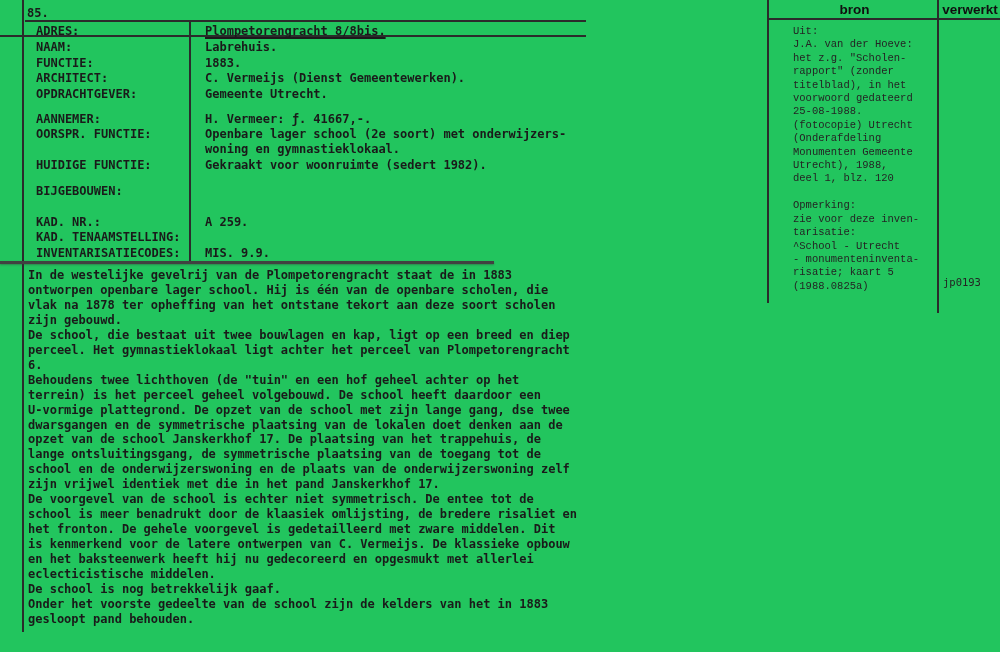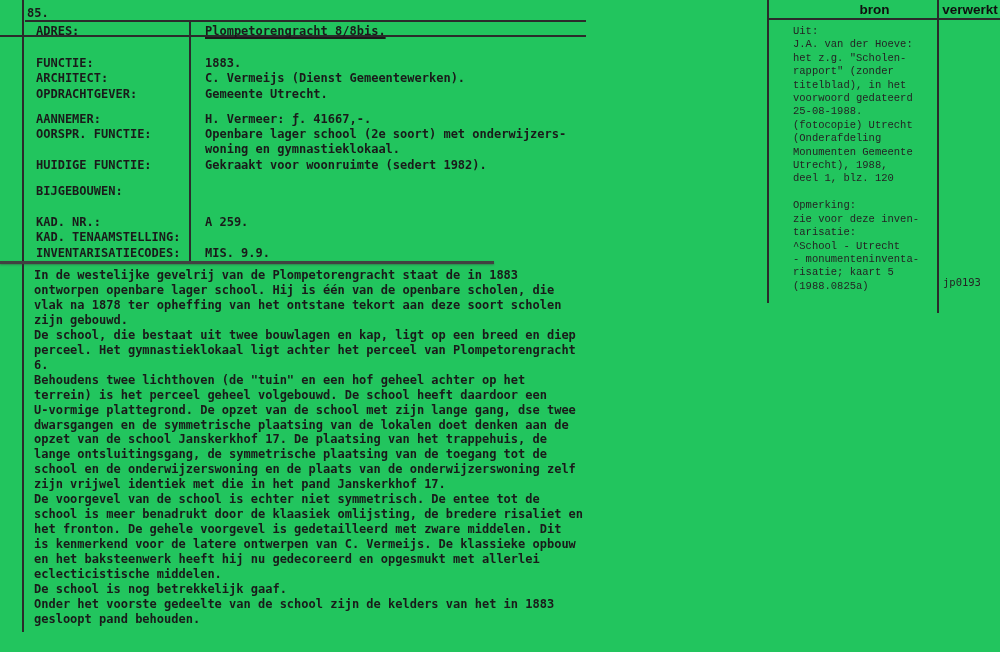--- a/index.html
+++ b/index.html
@@ -29,34 +29,33 @@
     font-size:12px; font-weight:bold; line-height:15px;margin-left:8px;
   }
   .flabel { flex:0 0 162px; white-space:pre; }
   .fvalue { flex:1 1 auto; padding-left:7px; white-space:pre-wrap; }
   .underlined { text-decoration:underline; text-underline-offset:2px; text-decoration-thickness:1.5px; }
 
   .body-text {
     position:absolute; left:28px; top:268px; width:564px;
     font-size:12px; font-weight:bold; line-height:14.95px;
     white-space:pre-wrap;
-    margin-left:6px;
   }
   .bron-text {
     position:absolute; left:793px; top:25px; width:142px;
     font-size:10.5px; line-height:13.4px; color:#242424;
     white-space:pre-wrap;
     font-family:Liberation Mono, monospace;
   }
   .header-label {
     position:absolute; top:2px; text-align:center;
     font-family:"Liberation Sans", sans-serif; font-weight:bold;
     font-size:13.5px; color:#101010;
   }
-  #bron-header     { left:788px; width:173px; }
+  #bron-header     { left:768px; width:173px; }
   #verwerkt-header { left:938px; width:64px; }
   .verwerkt-code {
     position:absolute; left:943px; top:276px;
     font-size:10.5px; color:#242424;
   }
 </style>
 </head>
 <body>
 
 <div class="page">
@@ -68,20 +67,24 @@
   <div class="rule" id="table-bottom-rule"></div>
   <div class="rule" id="bron-left-rule"></div>
   <div class="rule" id="bron-divider-rule"></div>
   <div class="rule" id="bron-header-rule"></div>
 
   <div class="page-number">85.</div>
 
   <div class="frow" style="top:24px">
     <span class="flabel">ADRES:</span>
     <span class="fvalue underlined">Plompetorengracht 8/8bis.</span>
+  </div>
+  <div class="frow" style="top:40px">
+    <span class="flabel">NAAM:</span>
+    <span class="fvalue">Labrehuis.</span>
   </div>
   <div class="frow" style="top:55.5px">
     <span class="flabel">FUNCTIE:</span>
     <span class="fvalue">1883.</span>
   </div>
   <div class="frow" style="top:71px">
     <span class="flabel">ARCHITECT:</span>
     <span class="fvalue">C. Vermeijs (Dienst Gemeentewerken).</span>
   </div>
   <div class="frow" style="top:86.5px">

